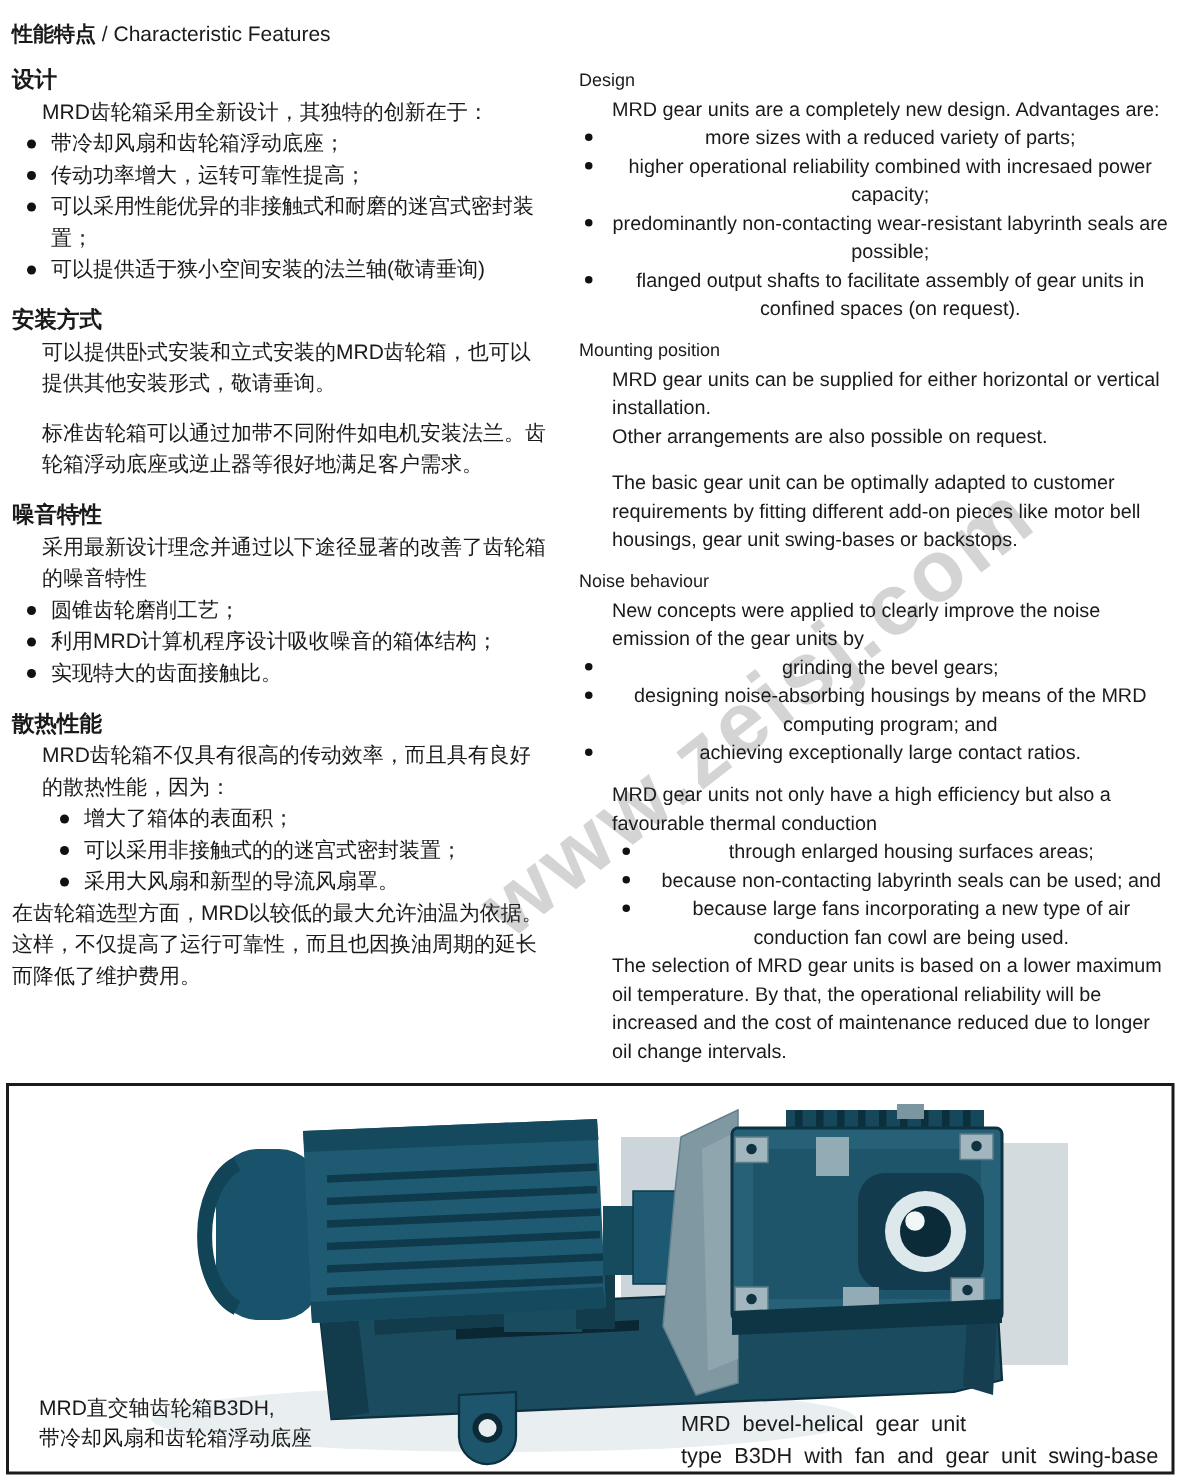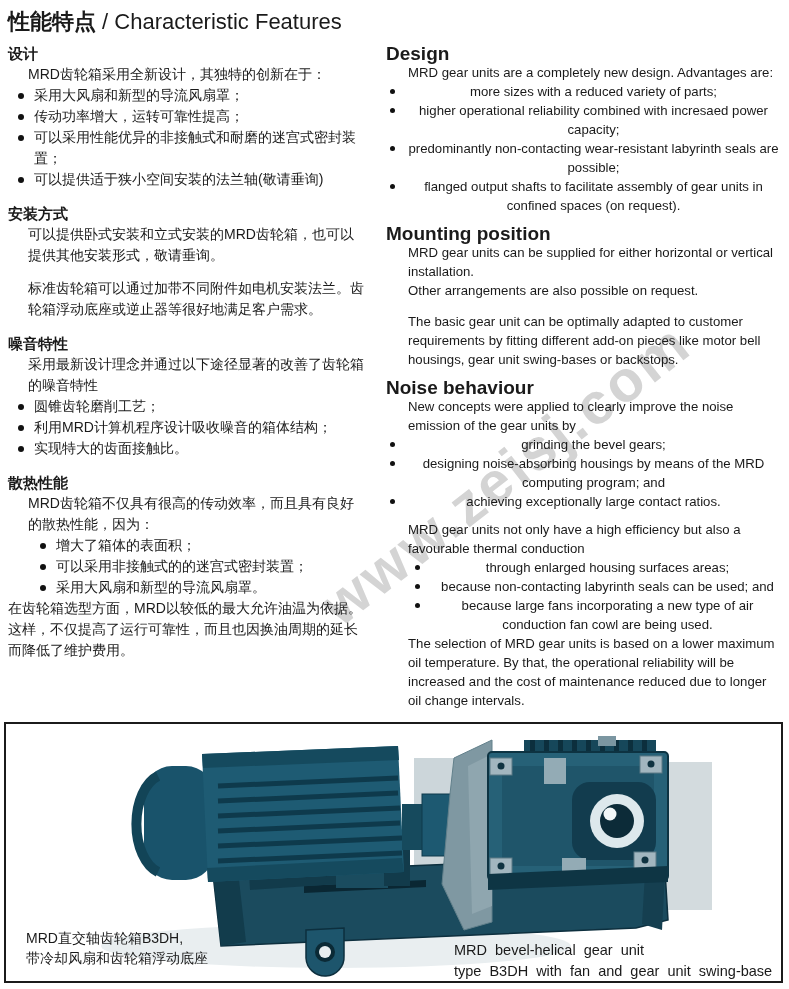--- a/index.html
+++ b/index.html
@@ -5,21 +5,21 @@
   * { margin:0; padding:0; box-sizing:border-box; }
   html,body { width:789px; height:989px; background:#ffffff; overflow:hidden;
               font-family:"Liberation Sans", sans-serif; color:#1a1a1a; }
   .page { position:relative; width:789px; height:989px; padding:8px 8px 0 8px; }
 
   
   .watermark { position:absolute; left:205px; top:440px; width:600px; text-align:center;
                font-size:58px; font-weight:bold; letter-spacing:3px; color:#d4d4d4;
                transform:rotate(-38deg); z-index:0; white-space:nowrap; }
 
-  .title { position:relative; z-index:1; font-size:22px; line-height:28px; margin-bottom:8px; }
+  .title { position:relative; z-index:1; font-size:14px; line-height:28px; margin-bottom:8px; }
   .t-zh { font-weight:bold; }
   .t-sep { white-space:pre; font-weight:normal; }
   .t-en { font-weight:normal; }
 
   .cols { position:relative; z-index:1; display:flex; }
   .col-zh { width:358px; margin-right:20px; flex:none; }
   .col-en { flex:1; min-width:0; padding-right:2px; }
 
   
   .col-zh { font-size:14px; line-height:21px; }
@@ -29,21 +29,21 @@
   .ul-zh { list-style:none; }
   .ul-zh li { position:relative; padding-left:20px; margin-left:6px; }
   .ul-zh li::before { content:""; position:absolute; left:4px; top:8px; width:6px; height:6px;
                       border-radius:50%; background:#111; }
   .ul-zh.inner li { margin-left:28px; }
   .sec-zh { margin-bottom:14px; }
   .pbreak-zh { margin-top:12px; }
 
   
   .col-en { font-size:13.2px; line-height:19px; }
-  .col-en h3 { font-size:19px; font-weight:bold; line-height:19px; margin:0; }
+  .col-en h3 { font-size:12px; font-weight:normal; line-height:19px; margin:0; }
   .col-en .body { margin-left:22px; }
   .ul-en { list-style:none; }
   .ul-en li { position:relative; padding-left:22px;text-align:center; }
   .ul-en li::before { content:""; position:absolute; left:4px; top:7px; width:5px; height:5px;
                       border-radius:50%; background:#111; }
   .ul-en.inner li { margin-left:26px; padding-left:24px; }
   .ul-en.inner li::before { left:3px; }
   .sec-en { margin-bottom:9px; }
   .pbreak-en { margin-top:12px; }
 
@@ -64,21 +64,21 @@
 
   <h1 class="title"><span class="t-zh">性能特点</span><span class="t-sep"> / </span><span class="t-en">Characteristic Features</span></h1>
 
   <div class="cols">
 
     <div class="col col-zh">
       <section class="sec-zh">
         <h3>设计</h3>
         <p class="body">MRD齿轮箱采用全新设计，其独特的创新在于：</p>
         <ul class="ul-zh">
-          <li>采用大风扇和新型的导流风扇罩；</li>
+          <li>带冷却风扇和齿轮箱浮动底座；</li>
           <li>传动功率增大，运转可靠性提高；</li>
           <li>可以采用性能优异的非接触式和耐磨的迷宫式密封装置；</li>
           <li>可以提供适于狭小空间安装的法兰轴(敬请垂询)</li>
         </ul>
       </section>
 
       <section class="sec-zh">
         <h3>安装方式</h3>
         <p class="body">可以提供卧式安装和立式安装的MRD齿轮箱，也可以提供其他安装形式，敬请垂询。</p>
         <p class="body pbreak-zh">标准齿轮箱可以通过加带不同附件如电机安装法兰。齿轮箱浮动底座或逆止器等很好地满足客户需求。</p>

